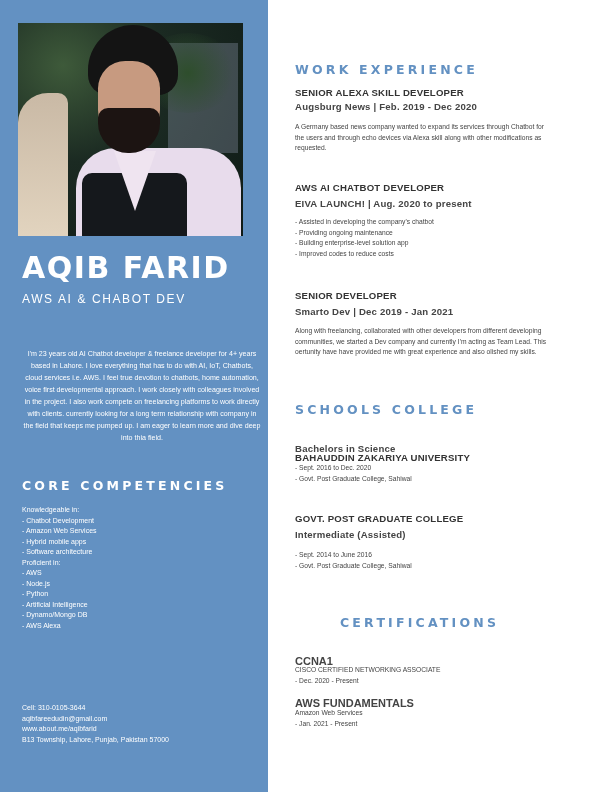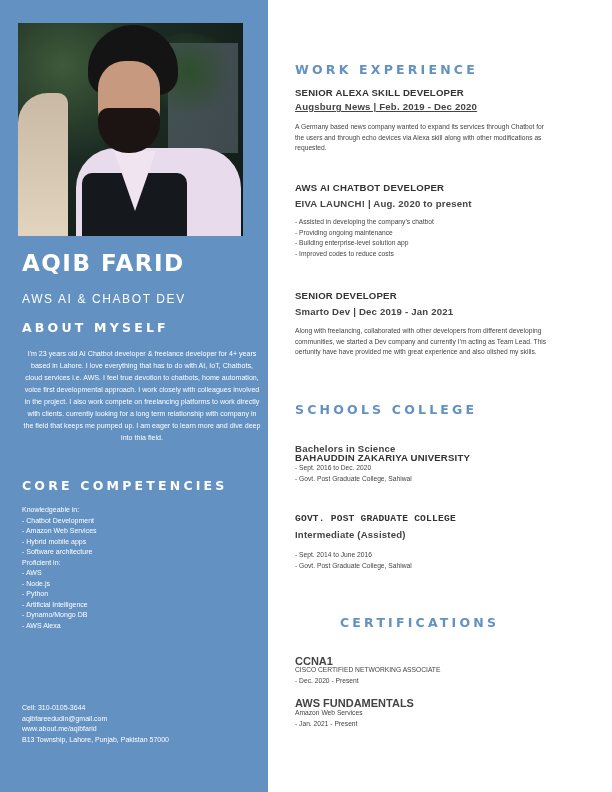--- a/index.html
+++ b/index.html
@@ -10,21 +10,21 @@
   .photo .bg-leaf1 { position:absolute; left:120px; top:10px; width:100px; height:80px; border-radius:50%; background: radial-gradient(circle, #2e4e2c 0%, rgba(20,35,25,0) 70%); }
   .photo .bg-window { position:absolute; left:150px; top:20px; width:70px; height:110px; background: rgba(190,200,230,0.25); }
   .photo .bride { position:absolute; left:0; top:70px; width:50px; height:150px; background: linear-gradient(180deg,#c9b9a5,#e3d5c0); border-radius: 30px 10px 0 0; }
   .photo .hair { position:absolute; left:70px; top:2px; width:90px; height:70px; border-radius:45px 45px 20px 20px; background:#141414; }
   .photo .face { position:absolute; left:80px; top:38px; width:62px; height:80px; border-radius: 30px 30px 34px 34px; background:#c79a80; }
   .photo .beard { position:absolute; left:80px; top:85px; width:62px; height:45px; border-radius: 10px 10px 30px 30px; background:#1c1412; }
   .photo .shirt { position:absolute; left:58px; top:125px; width:165px; height:100px; border-radius: 40px 40px 0 0; background:#e8dcec; }
   .photo .vest { position:absolute; left:64px; top:150px; width:105px; height:80px; background:#15181c; border-radius: 10px 10px 0 0; }
   .photo .collar { position:absolute; left:96px; top:128px; width:42px; height:60px; background:#efe4f0; clip-path: polygon(0 0,100% 0,50% 100%); }
 
-  .name { position: absolute; left: 22px; top: 250px; font-family: "DejaVu Sans", sans-serif; font-weight: bold; font-size: 23px; letter-spacing: 1.5px; margin: 0; }
+  .name { position: absolute; left: 22px; top: 250px; font-family: "DejaVu Sans", sans-serif; font-weight: bold; font-size: 30px; letter-spacing: 1.5px; margin: 0; }
   .role { position: absolute; left: 22px; top: 292px; font-size: 12px; letter-spacing: 1.6px; }
   .side-h { position: absolute; left: 22px; font-family: "DejaVu Sans", sans-serif; font-weight: bold; font-size: 12.5px; letter-spacing: 3.2px; margin: 0; }
   .about { position: absolute; left: 22px; top: 348px; width: 240px; font-size: 7.1px; line-height: 12px; text-align: center; }
   .comp { position: absolute; left: 22px; top: 505px; font-size: 7px; line-height: 10.5px; }
   .comp div { white-space: nowrap; }
   .contact { position: absolute; left: 22px; top: 703px; font-size: 7px; line-height: 10.5px; }
 
   .main { position: absolute; left: 295px; top: 0; width: 300px; color: #333333; }
   .main-h { position: absolute; left: 0; font-family: "DejaVu Sans", sans-serif; font-weight: bold; font-size: 12.5px; letter-spacing: 3.2px; color: #6391c2; margin: 0; white-space: nowrap; }
   .job-title { position: absolute; left: 0; font-weight: bold; font-size: 9.6px; letter-spacing: 0.2px; white-space: nowrap; color:#333; }
@@ -47,21 +47,20 @@
     <div class="vest"></div>
     <div class="collar"></div>
     <div class="hair"></div>
     <div class="face"></div>
     <div class="beard"></div>
   </div>
 
   <h1 class="name">AQIB FARID</h1>
   <div class="role">AWS AI &amp; CHABOT DEV</div>
 
-  <h2 class="side-h" style="top:320px;">ABOUT MYSELF</h2>
   <div class="about">I'm 23 years old AI Chatbot developer &amp; freelance developer for 4+ years based in Lahore. I love everything that has to do with AI, IoT, Chatbots, cloud services i.e. AWS. I feel true devotion to chatbots, home automation, voice first developmental approach. I work closely with colleagues involved in the project. I also work compete on freelancing platforms to work directly with clients. currently looking for a long term relationship with company in the field that keeps me pumped up. I am eager to learn more and dive deep into thia field.</div>
 
   <h2 class="side-h" style="top:478px;">CORE COMPETENCIES</h2>
   <div class="comp">
     <div>Knowledgeable in:</div>
     <div>- Chatbot Development</div>
     <div>- Amazon Web Services</div>
     <div>- Hybrid mobile apps</div>
     <div>- Software architecture</div>
     <div>Proficient in:</div>
@@ -78,21 +77,21 @@
     <div>aqibfareedudin@gmail.com</div>
     <div>www.about.me/aqibfarid</div>
     <div>B13 Township, Lahore, Punjab, Pakistan 57000</div>
   </div>
 </div>
 
 <div class="main">
   <h2 class="main-h" style="top:62px;">WORK EXPERIENCE</h2>
 
   <div class="job-title" style="top:87px;">SENIOR ALEXA SKILL DEVELOPER</div>
-  <div class="job-sub" style="top:101px;text-decoration:underline;">Augsburg News | Feb. 2019 - Dec 2020</div>
+  <div class="job-sub" style="top:101px;">Augsburg News | Feb. 2019 - Dec 2020</div>
   <div class="para" style="top:122px;">A Germany based news company wanted to expand its services through Chatbot for the users and through echo devices via Alexa skill along with other modifications as requested.</div>
 
   <div class="job-title" style="top:182px;">AWS AI CHATBOT DEVELOPER</div>
   <div class="job-sub" style="top:198px;">EIVA LAUNCH! | Aug. 2020 to present</div>
   <div class="lines" style="top:217px;">
     <div>- Assisted in developing the company's chatbot</div>
     <div>- Providing ongoing maintenance</div>
     <div>- Building enterprise-level solution app</div>
     <div>- Improved codes to reduce costs</div>
   </div>
@@ -103,21 +102,21 @@
 
   <h2 class="main-h" style="top:402px;">SCHOOLS COLLEGE</h2>
 
   <div class="job-title" style="top:452px;">BAHAUDDIN ZAKARIYA UNIVERSITY</div>
   <div class="job-sub" style="top:443px;">Bachelors in Science</div>
   <div class="lines" style="top:463px;">
     <div>- Sept. 2016 to Dec. 2020</div>
     <div>- Govt. Post Graduate College, Sahiwal</div>
   </div>
 
-  <div class="job-title" style="top:513px;font-family:Liberation Mono, monospace;">GOVT. POST GRADUATE COLLEGE</div>
+  <div class="job-title" style="top:513px;">GOVT. POST GRADUATE COLLEGE</div>
   <div class="job-sub" style="top:529px;">Intermediate (Assisted)</div>
   <div class="lines" style="top:550px;">
     <div>- Sept. 2014 to June 2016</div>
     <div>- Govt.  Post Graduate College,  Sahiwal</div>
   </div>
 
   <h2 class="main-h" style="top:615px;margin-left:45px;">CERTIFICATIONS</h2>
 
   <div class="cert-t" style="top:655px;">CCNA1</div>
   <div class="cert-s" style="top:666px;">CISCO CERTIFIED NETWORKING ASSOCIATE</div>

